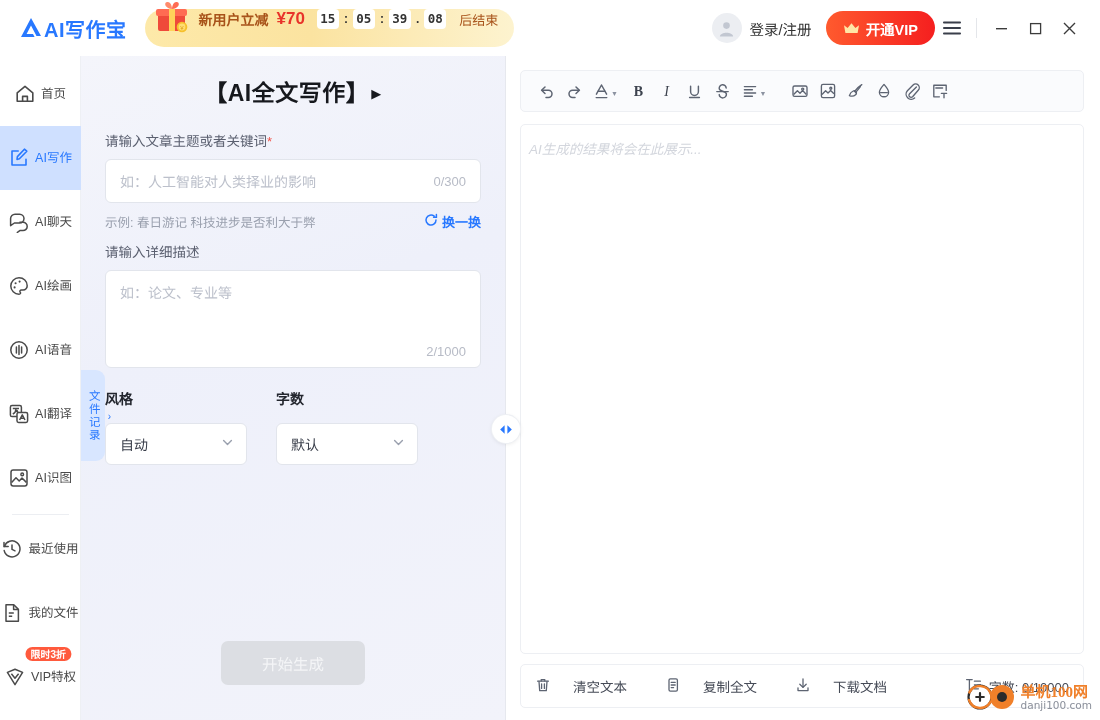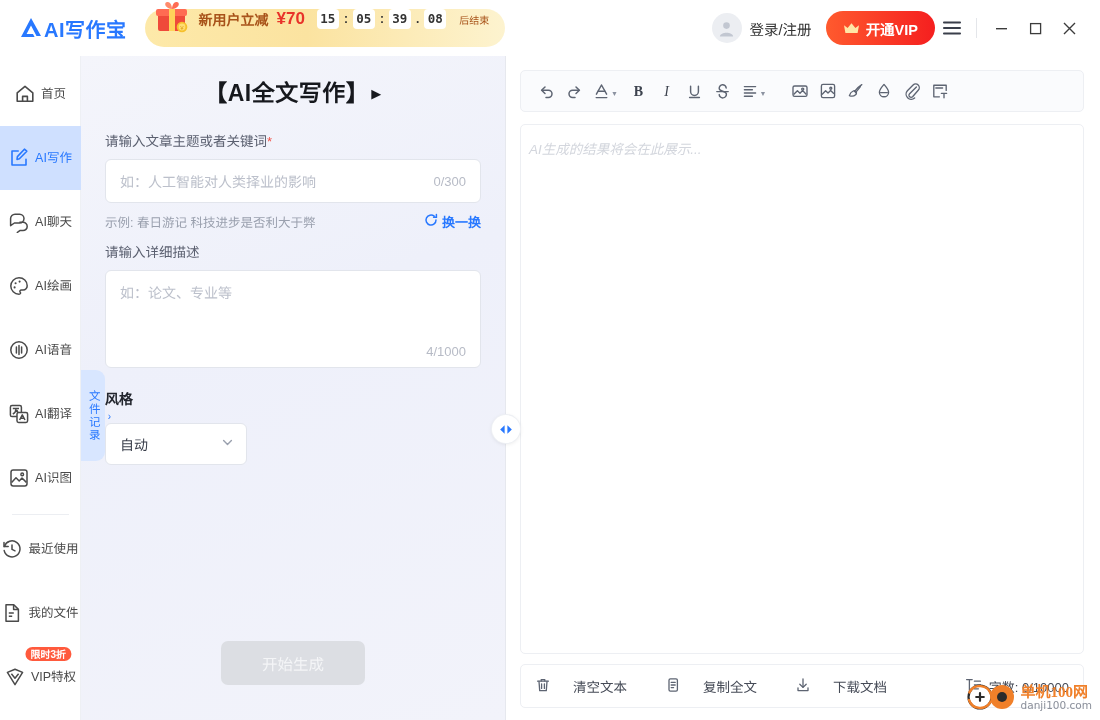--- a/index.html
+++ b/index.html
@@ -35,21 +35,21 @@
   .promo-text { font-size: 14px; color: #a8531a; font-weight: bold; white-space: nowrap; }
   .promo-amount { font-size: 17px; color: #e8332a; font-weight: bold; }
   .countdown { display: flex; align-items: center; gap: 4px; margin-left: 4px; justify-content: flex-end; }
   .cd-box {
     background: #ffffff; border-radius: 4px; color: #333; font-weight: bold;
     font-size: 12.5px; min-width: 22px; height: 20px; line-height: 20px;
     text-align: center; padding: 0 3px;
     font-family: "DejaVu Sans Mono", monospace;
   }
   .cd-sep { color: #333; font-weight: bold; font-size: 12px; padding: 0 1px; }
-  .promo-end { font-size: 10px; color: #a8531a; margin-left: 5px; white-space: nowrap; }
+  .promo-end { font-size: 13px; color: #a8531a; margin-left: 5px; white-space: nowrap; }
 
   .tb-spacer { flex: 1 1 auto; }
 
   .account { display: flex; align-items: center; gap: 8px; margin-right: 14px; cursor: pointer; }
   .avatar {
     width: 30px; height: 30px; border-radius: 50%; background: #eceef2;
     display: flex; align-items: center; justify-content: center;
   }
   .account-label { font-size: 14.5px; color: #333; white-space: nowrap; }
 
@@ -456,28 +456,39 @@
             </svg>
           </span>
           <span>换一换</span>
         </span>
       </div>
 
       <div class="field-label" style="margin-top:10px;">请输入详细描述</div>
 
       <div class="textarea-box">
         <div class="textarea-ph">如：论文、专业等</div>
-        <span class="textarea-counter">4/1000</span>
+        <span class="textarea-counter">2/1000</span>
       </div>
 
       <div class="opt-row">
         <div class="opt-col">
           <div class="opt-title">风格</div>
           <div class="select-box">
             <span class="select-val">自动</span>
+            <span>
+              <svg width="13" height="13" viewBox="0 0 13 13" fill="none" stroke="#9aa0ae" stroke-width="1.4" stroke-linecap="round" stroke-linejoin="round">
+                  <path d="M2.6 4.6 L6.5 8.5 L10.4 4.6"></path>
+                </svg>
+            </span>
+          </div>
+        </div>
+        <div class="opt-col">
+          <div class="opt-title">字数</div>
+          <div class="select-box">
+            <span class="select-val">默认</span>
             <span>
               <svg width="13" height="13" viewBox="0 0 13 13" fill="none" stroke="#9aa0ae" stroke-width="1.4" stroke-linecap="round" stroke-linejoin="round">
                   <path d="M2.6 4.6 L6.5 8.5 L10.4 4.6"></path>
                 </svg>
             </span>
           </div>
         </div>
       </div>
 
       <button class="generate-btn">开始生成</button>

